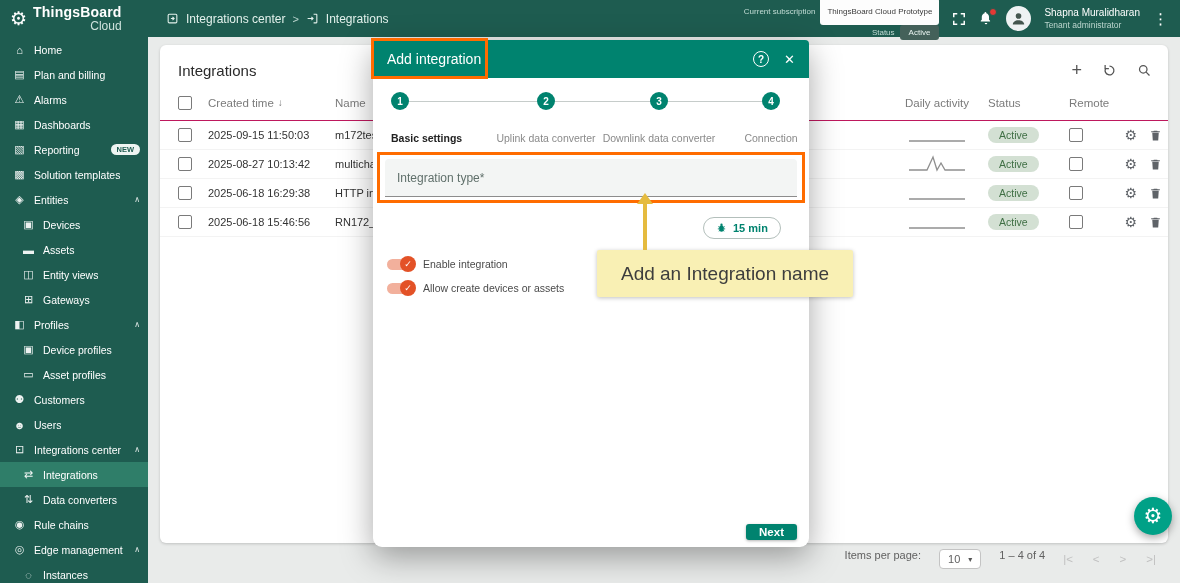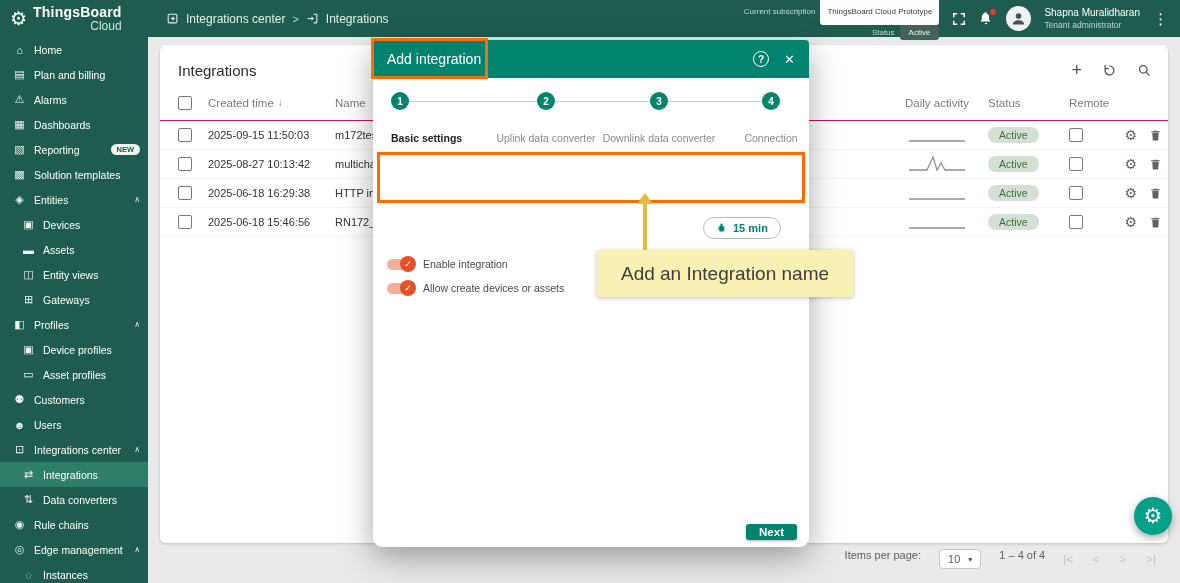--- a/index.html
+++ b/index.html
@@ -482,20 +482,21 @@
     <div class="step-circle sc1">1</div>
     <div class="step-circle sc2">2</div>
     <div class="step-circle sc3">3</div>
     <div class="step-circle sc4">4</div>
     <div class="step-label sl1">Basic settings</div>
     <div class="step-label sl2">Uplink data converter</div>
     <div class="step-label sl3">Downlink data converter</div>
     <div class="step-label sl4">Connection</div>
   </div>
 
+  <div class="field field-type">Integration type*</div>
 
   <div class="debug-chip">
     <span>
       <svg width="11" height="11" viewBox="0 0 24 24" fill="none" stroke="#00836f" stroke-width="2">
           <ellipse cx="12" cy="14" rx="5" ry="7" fill="#00836f" stroke="none"></ellipse>
           <circle cx="12" cy="6" r="2.5" fill="#00836f" stroke="none"></circle>
           <path d="M5 10l3 2M19 10l-3 2M4 15h4M20 15h-4M6 20l3-2M18 20l-3-2"></path>
         </svg>
     </span>
     <span>15 min</span>

